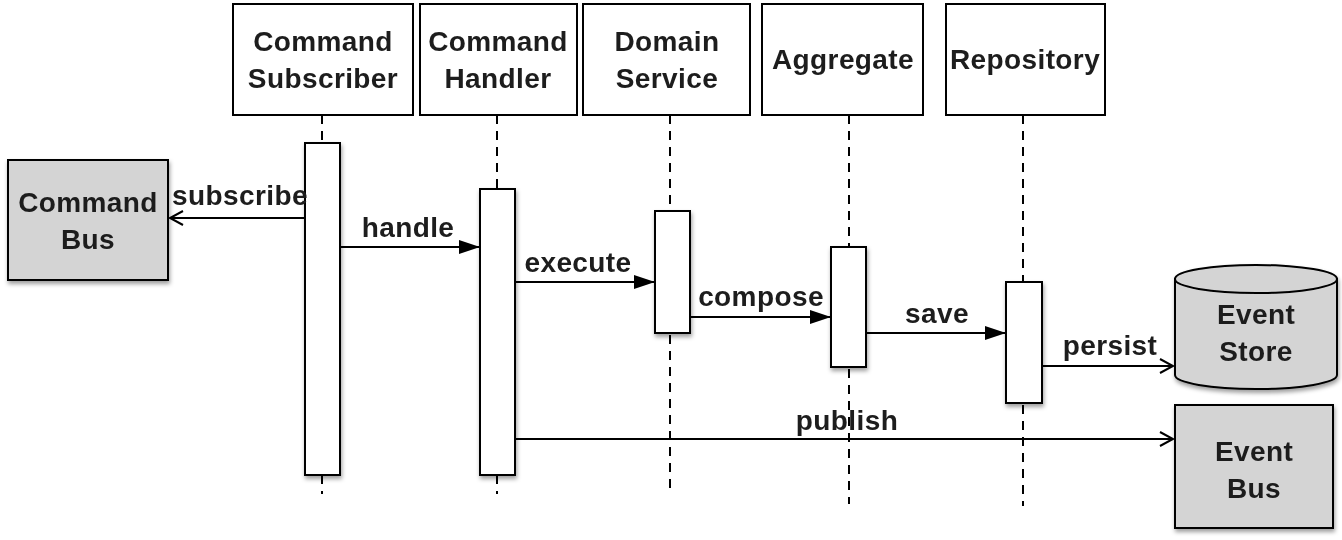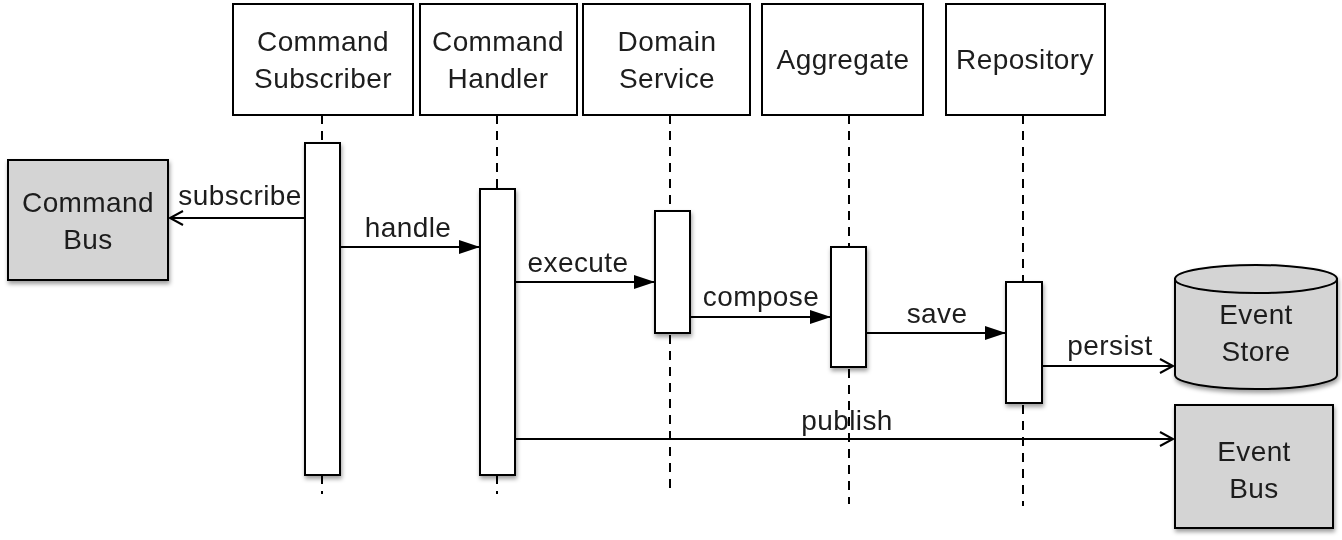--- a/index.html
+++ b/index.html
@@ -2,21 +2,21 @@
 <html style="--node-fill: #d4d4d4; --stroke: #000000; --text: #1d1d1d; --bg: #ffffff;"><head>
 <meta charset="utf-8">
 <style>
   :root{
     --node-fill:#d4d4d4;
     --stroke:#000000;
     --text:#1d1d1d;
     --bg:#ffffff;
   }
   html,body{margin:0;padding:0;background:var(--bg);}
-  .canvas{position:relative;width:1342px;height:540px;background:var(--bg);overflow:hidden;}
+  .canvas{position:relative;width:1342px;height:540px;background:var(--bg);overflow:hidden;font-weight:bold;}
   svg{display:block;}
   text{
     font-family:"Liberation Sans",sans-serif;
     font-size:28px;
     letter-spacing:0.4px;
     fill:var(--text);
     text-anchor:middle;
   }
   .hdr-box{fill:#ffffff;stroke:var(--stroke);stroke-width:2;}
   .bar{fill:#ffffff;stroke:var(--stroke);stroke-width:2;}

